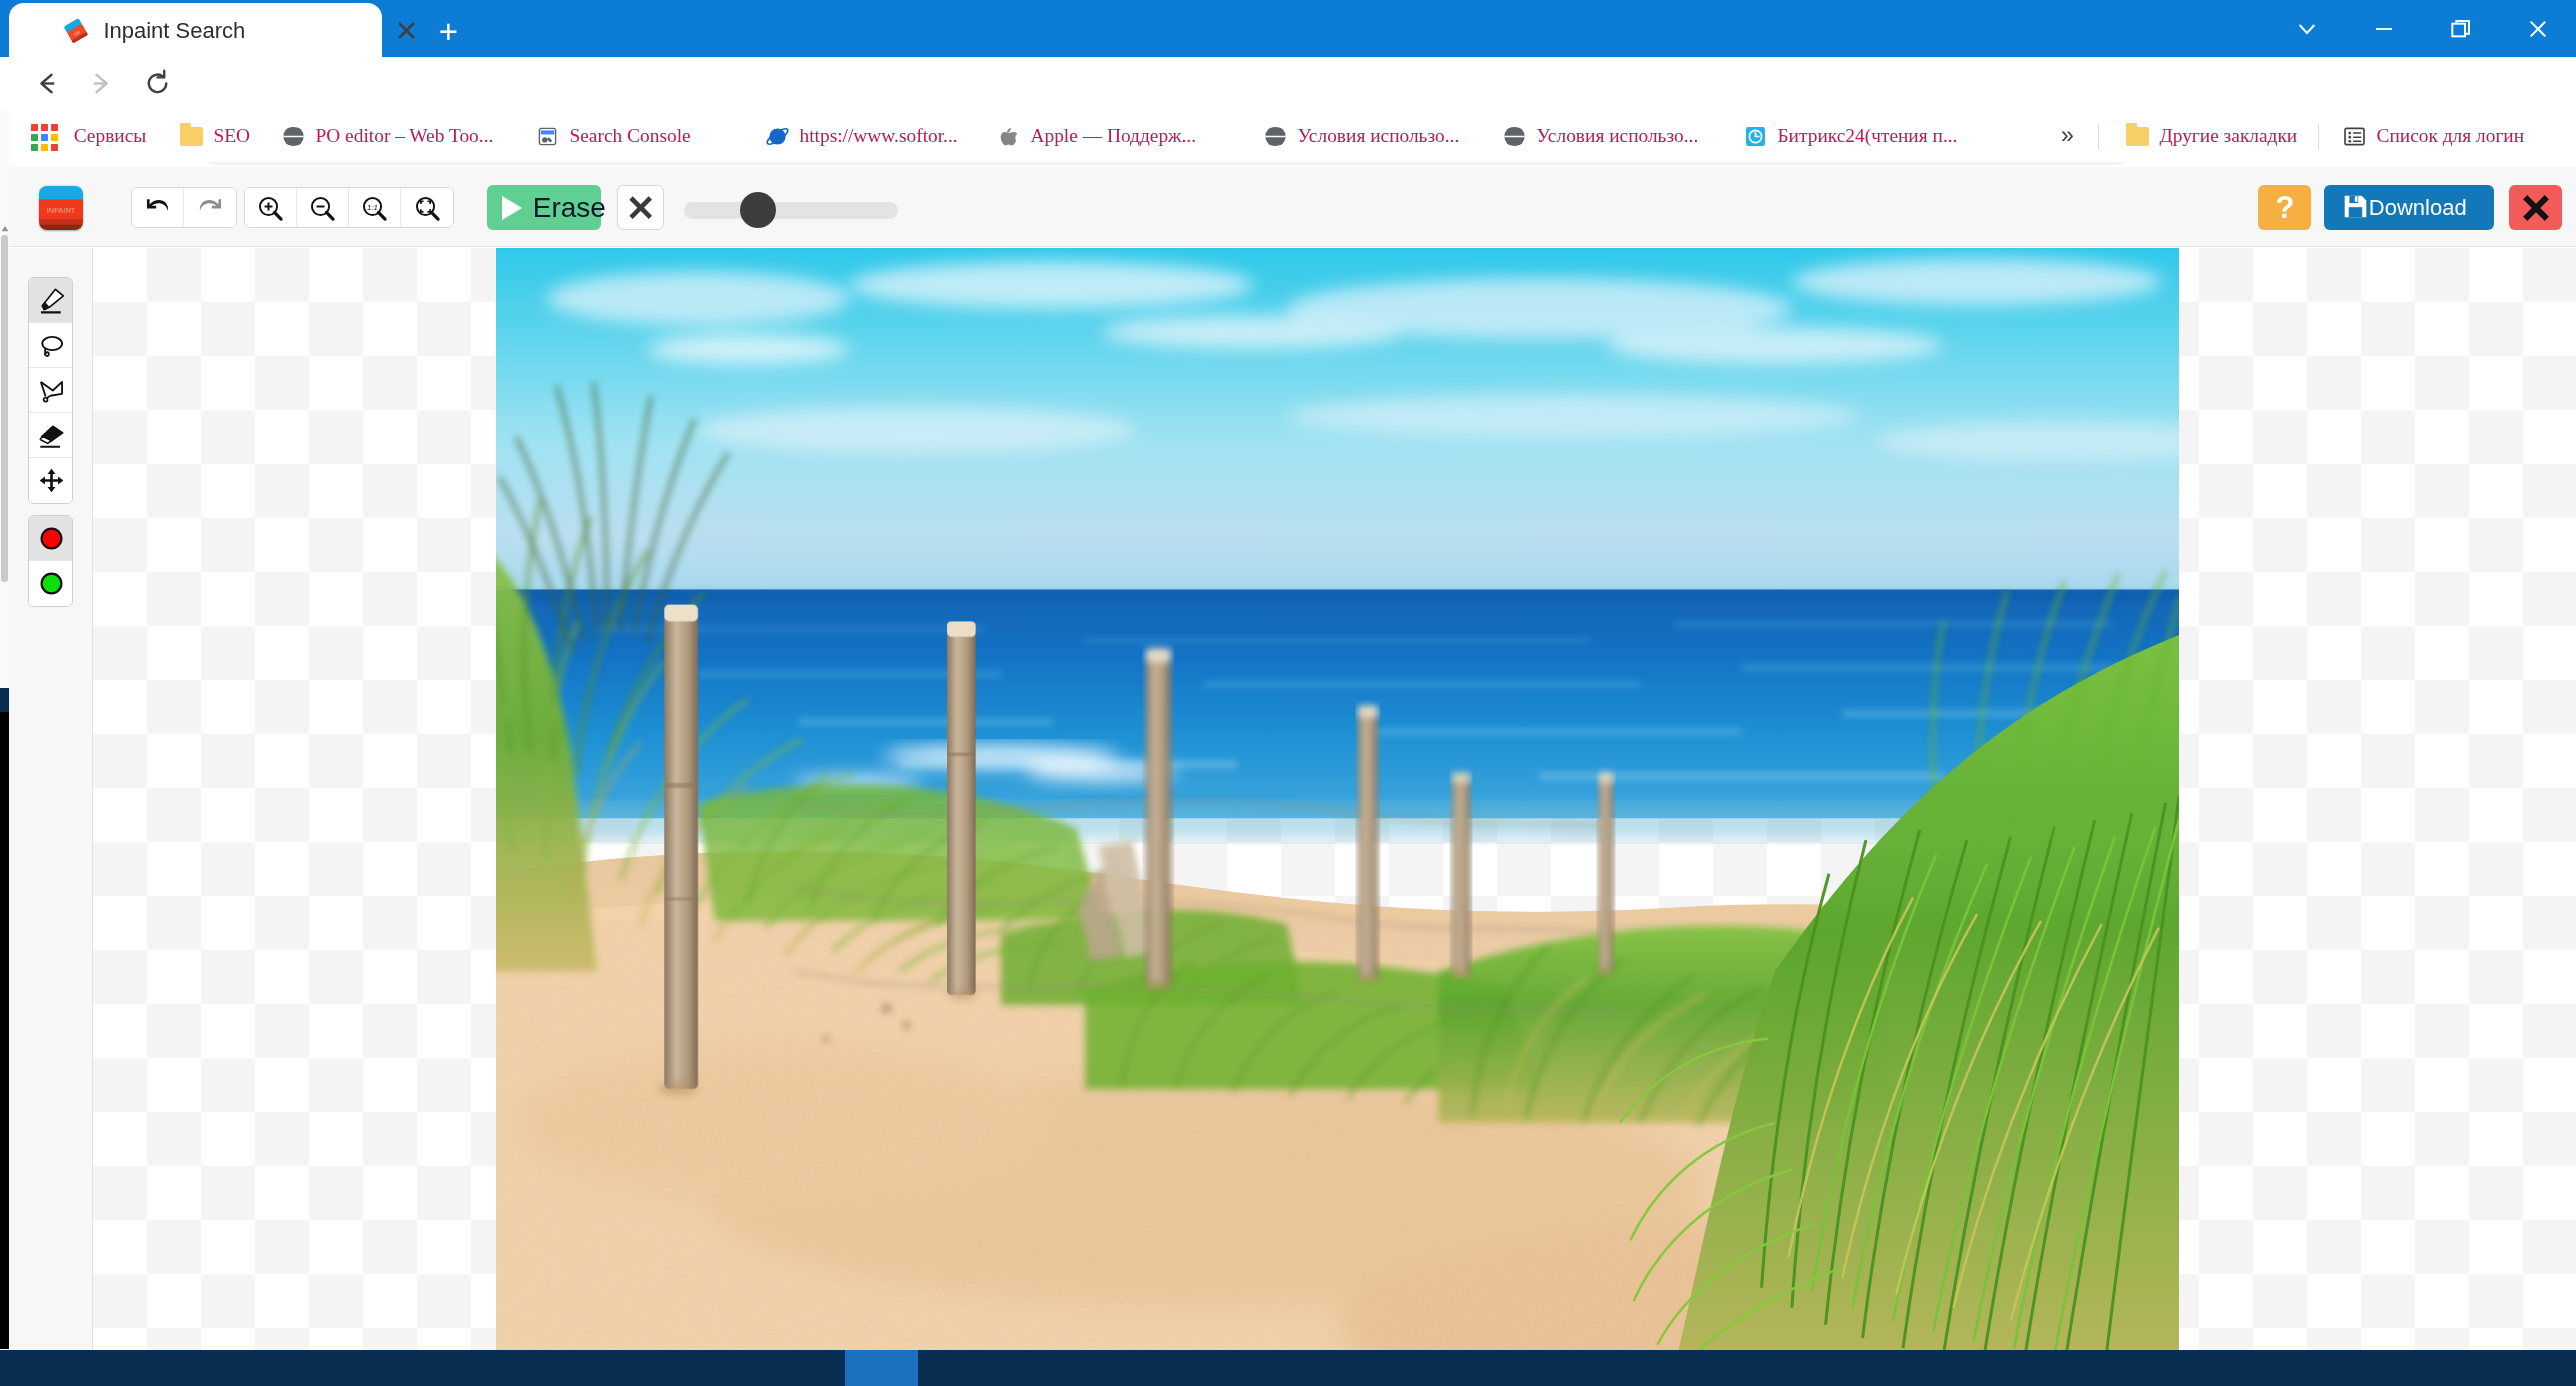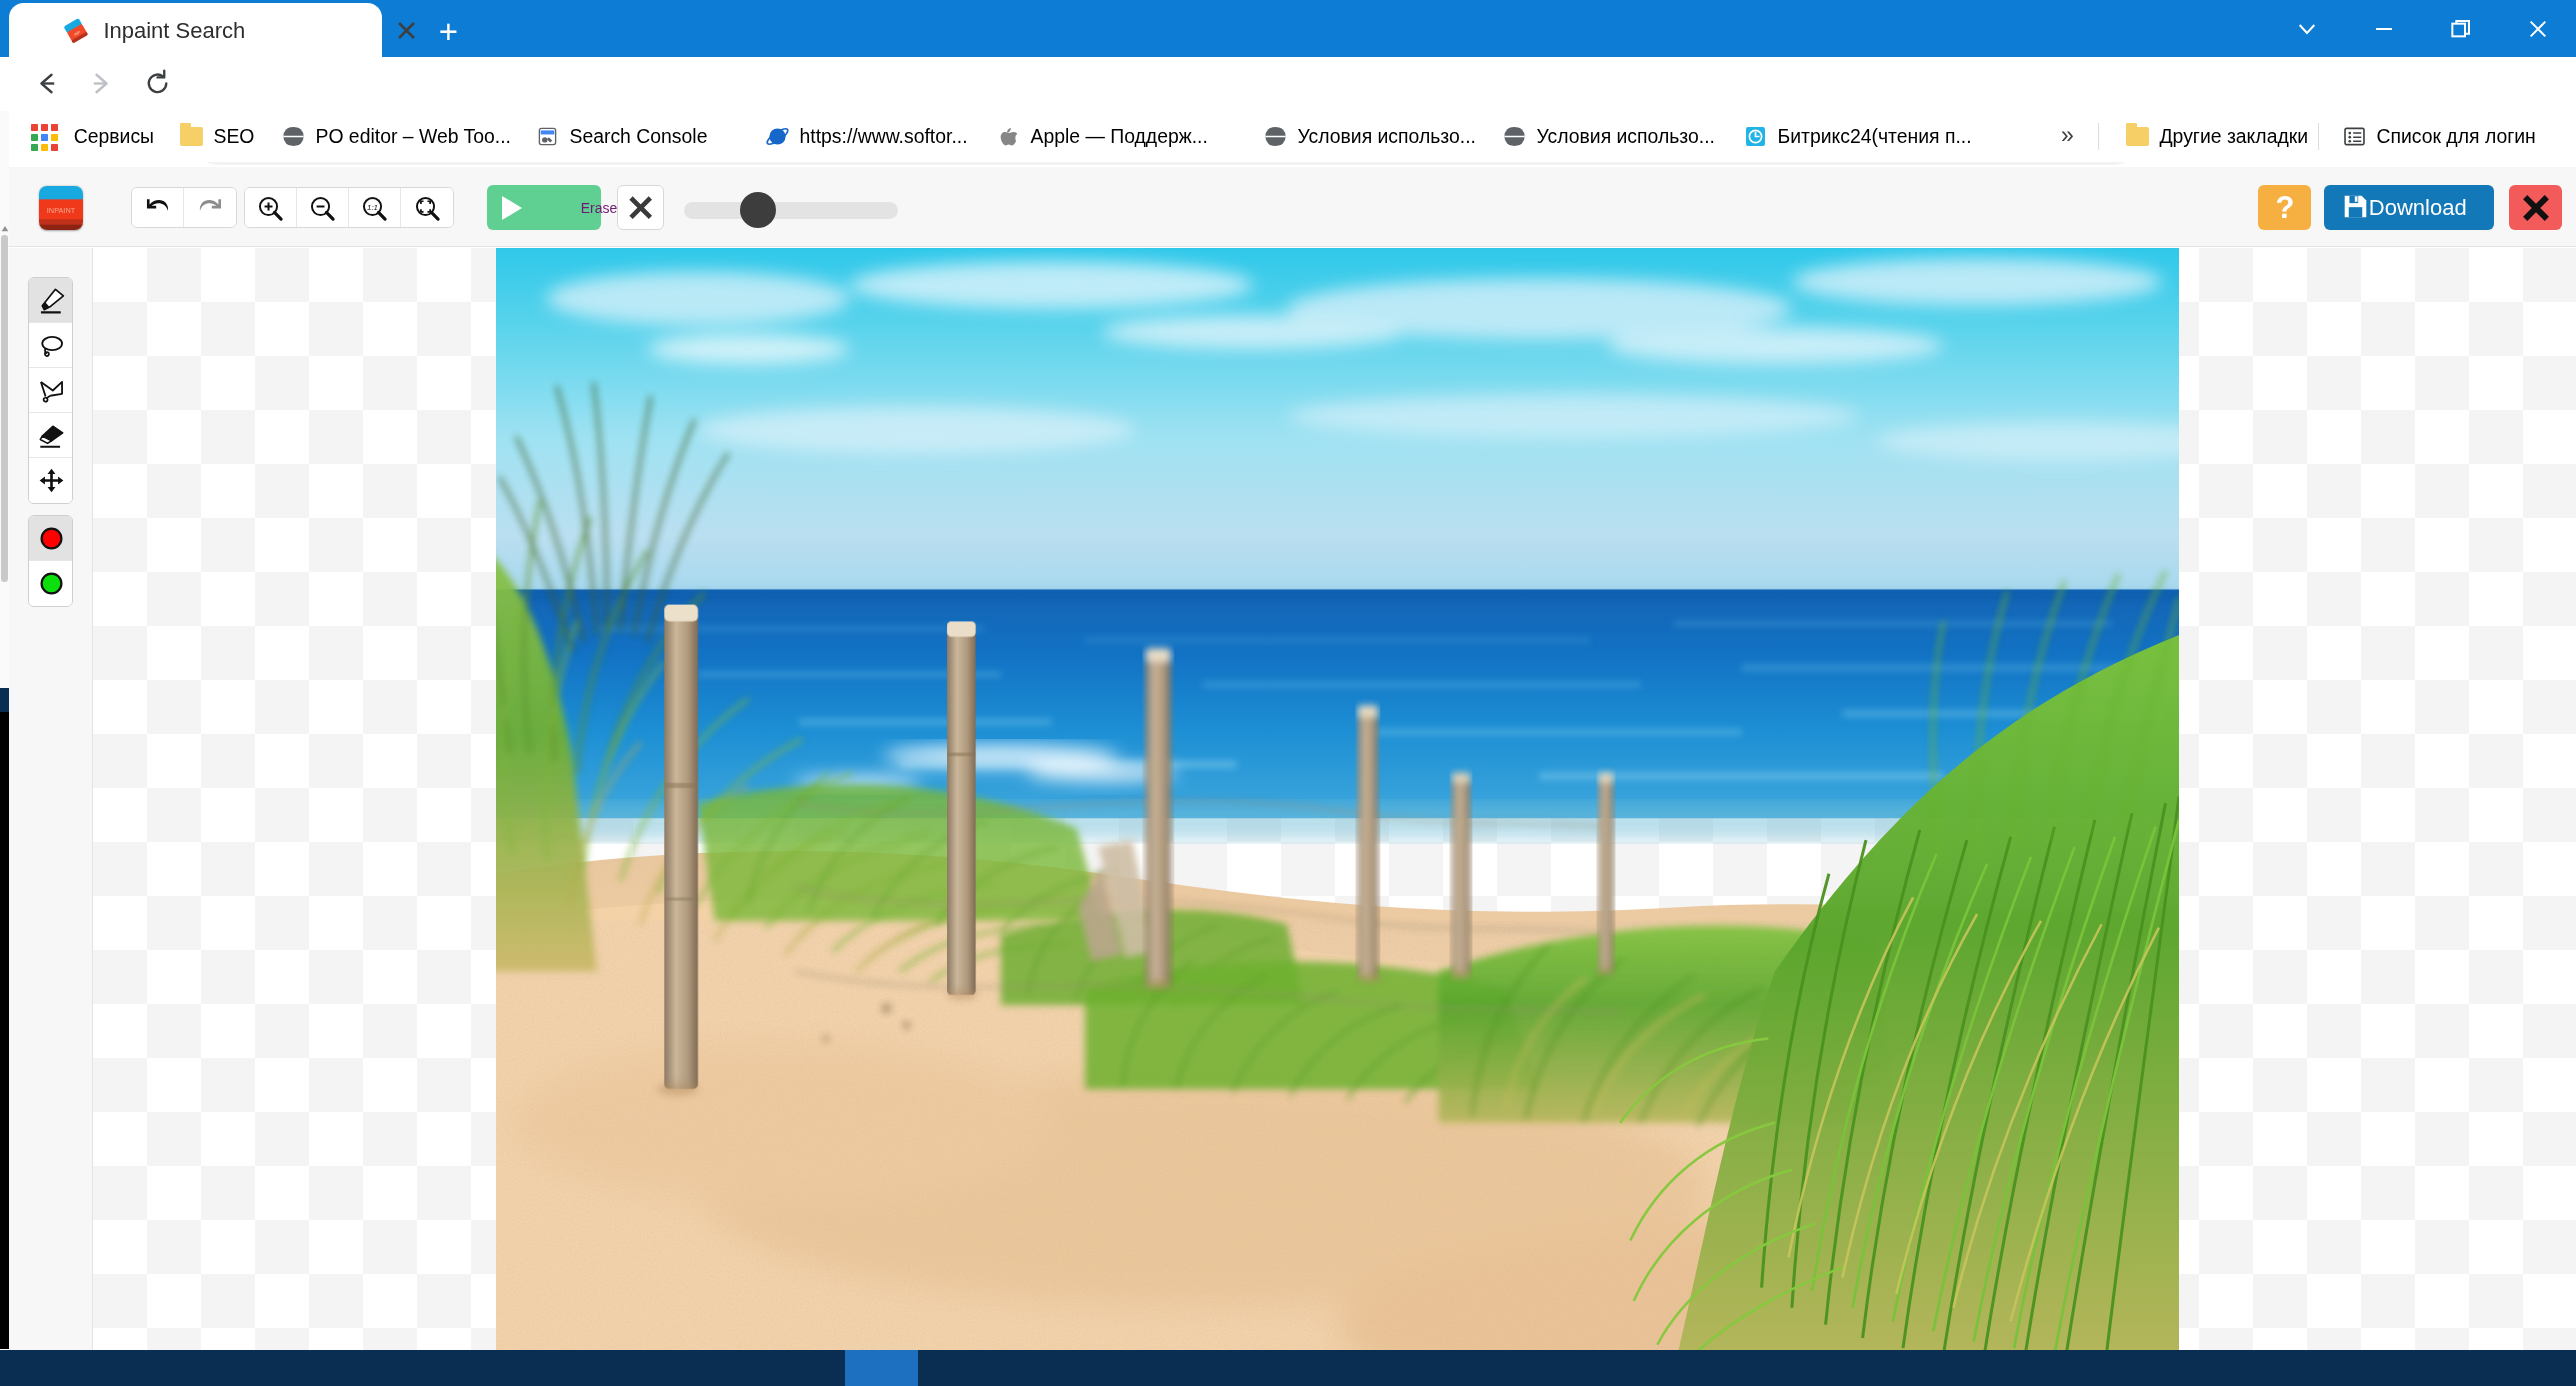--- a/index.html
+++ b/index.html
@@ -87,21 +87,21 @@
     background:#ffffff; display:flex; align-items:center;
   }
   #apps-grid { position:absolute; left:31px; top:13.4px; width:27px; height:27px;
     display:grid; grid-template-columns:repeat(3,6.7px); grid-template-rows:repeat(3,6.7px);
     gap:3.3px; }
   #apps-grid i { width:6.7px; height:6.7px; display:block; border-radius:0.7px; }
   .bm {
     position:absolute; top:9.4px; height:32px; display:flex; align-items:center;
     padding:0 6.7px; gap:9.4px; white-space:nowrap;
   }
-  .bm .bml { font-size:19.4px; color:#000000; }
+  .bm .bml { font-size:19.4px; color:#be185d;font-family:Liberation Serif, serif; }
   .bm-ic { width:25.4px; height:25.4px; flex:0 0 25.4px; display:flex; align-items:center; justify-content:center; }
   .folder-ic {
     width:23px; height:18.7px; background:#f7cf67; border-radius:2px; position:relative;
   }
   .folder-ic:before {
     content:""; position:absolute; left:0; top:-4px; width:10.7px; height:4.7px;
     background:#f7cf67; border-radius:1.3px 1.3px 0 0;
   }
   #bm-overflow { position:absolute; top:10.7px; font-size:23px; color:#3c4043; }
   .bm-sep { position:absolute; top:12px; width:1.3px; height:27px; background:#dadce0; }
@@ -130,21 +130,21 @@
 
   #erase-btn {
     position:absolute; left:478px; top:18px; width:114px; height:45px;
     background:#5fcf92; border-radius:6px; display:flex; align-items:center;
     gap:10.7px; padding-left:14.7px; cursor:pointer;
   }
   #erase-btn .play {
     width:0;height:0;border-left:20px solid #fff;
     border-top:12.7px solid transparent;border-bottom:12.7px solid transparent;
   }
-  #erase-btn .lbl { color:#701a75; font-size:14px;margin-left:48px; }
+  #erase-btn .lbl { color:#0f172a; font-size:28px; }
 
   #clear-btn {
     position:absolute; left:608px; top:18px; width:47px; height:45px;
     background:#fff; border:0.7px solid #d8d8d8; border-radius:6px;
     display:flex; align-items:center; justify-content:center;
   }
 
   #slider-wrap { position:absolute; left:675px; top:32px; width:214px; height:17.4px; }
   #slider-track { position:absolute; left:0; top:2.7px; width:214px; height:17.4px;
     background:#e3e3e3; border-radius:8.7px; }

